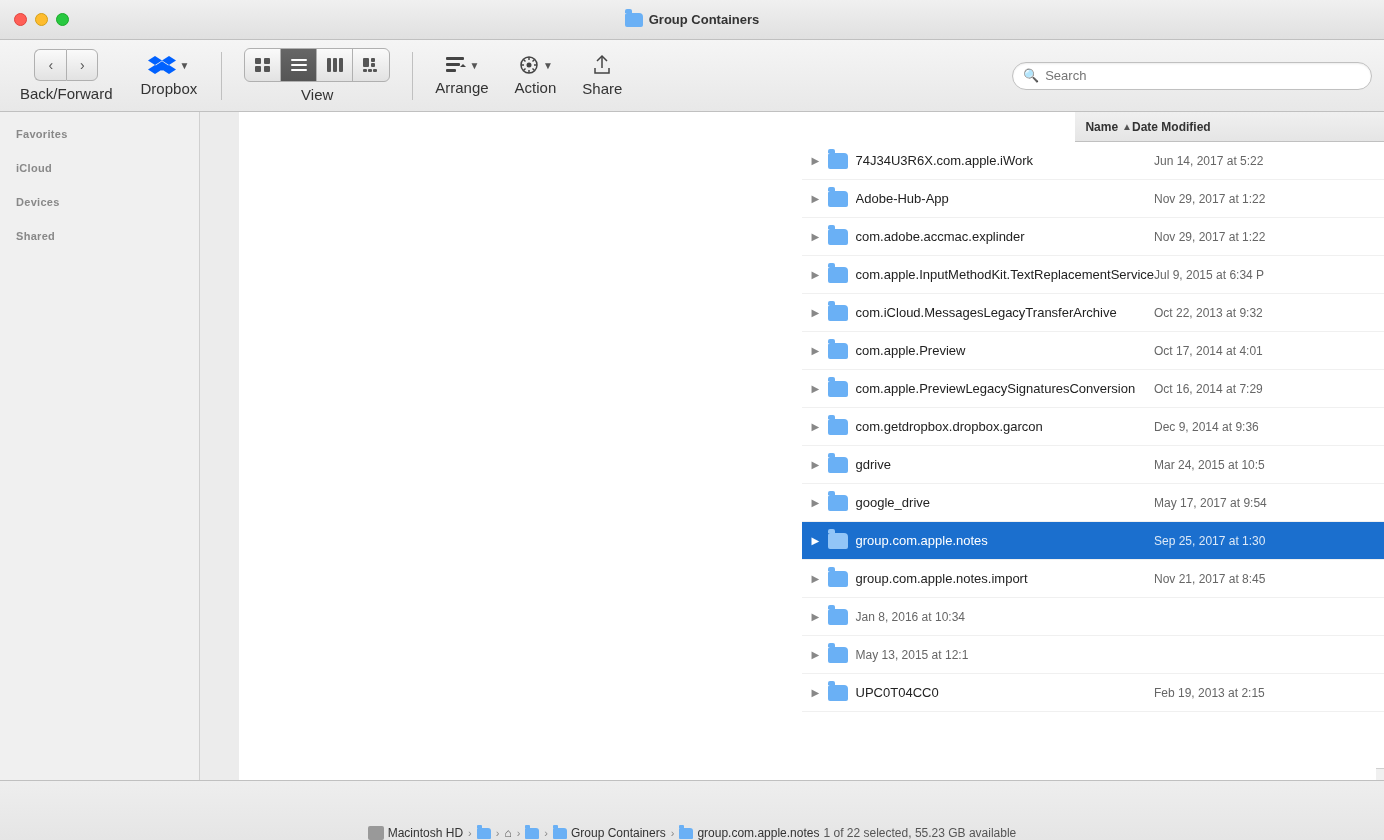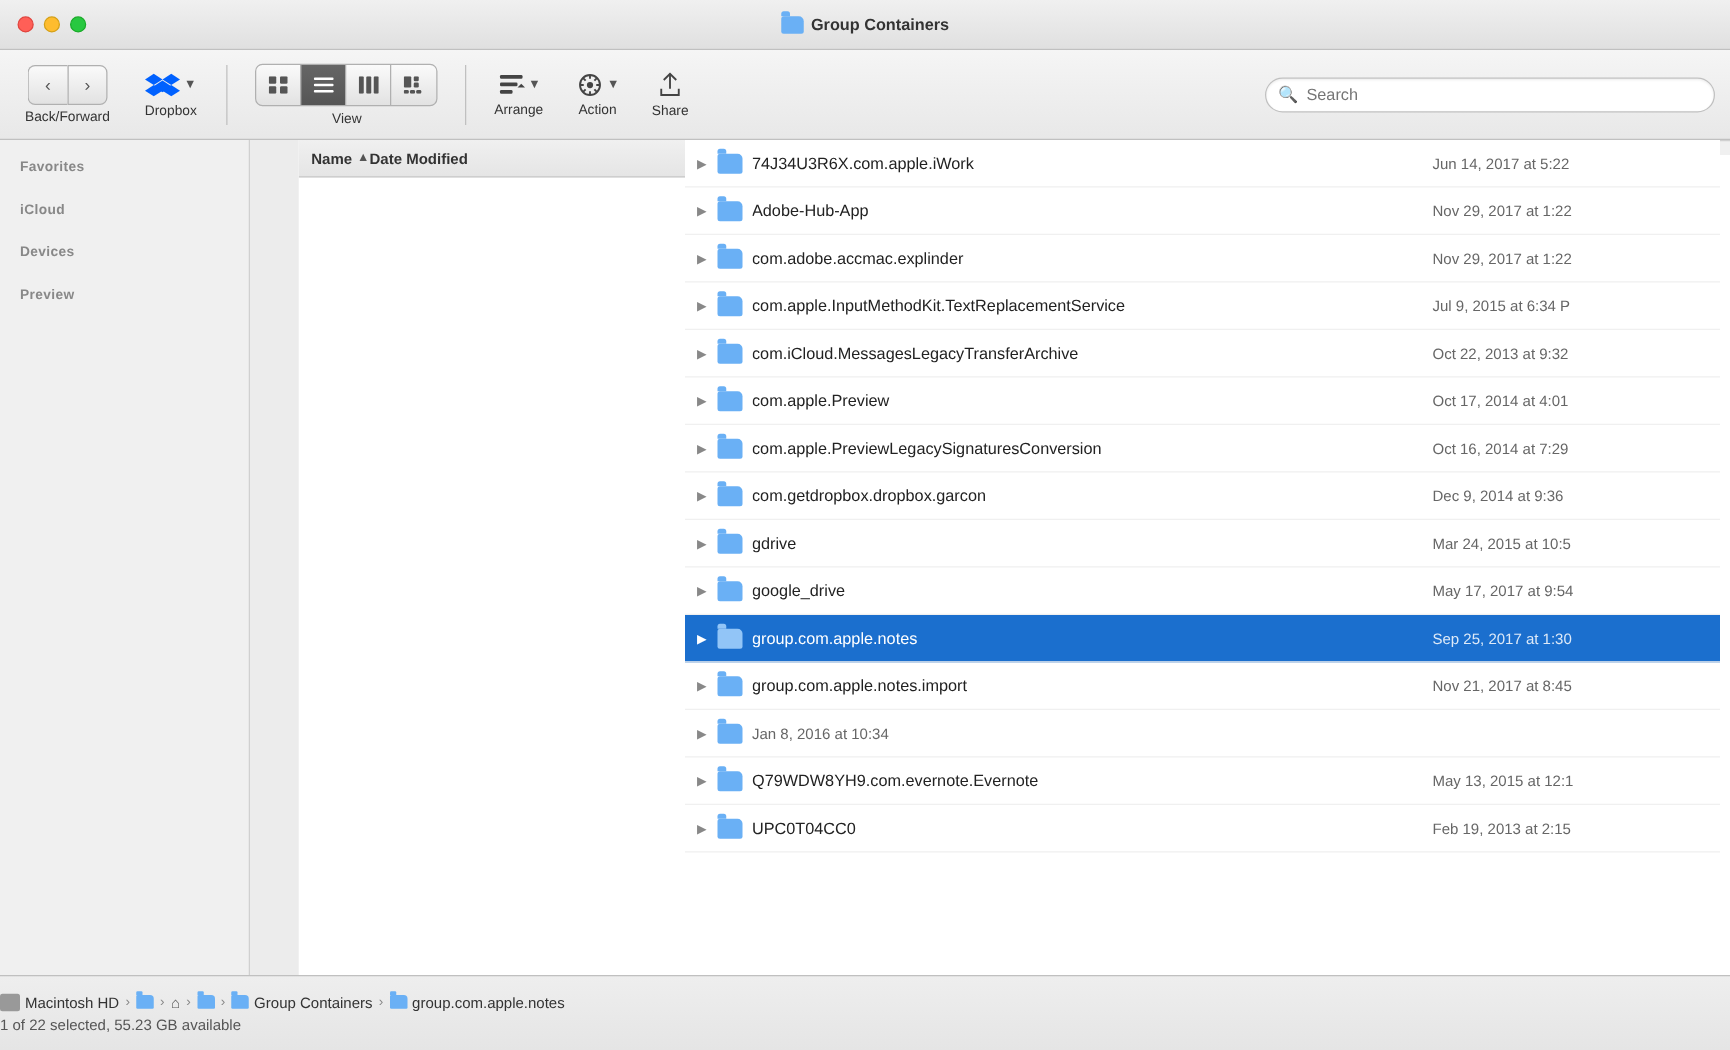--- a/index.html
+++ b/index.html
@@ -80,21 +80,21 @@
     .toolbar-btn {
       display: flex;
       flex-direction: column;
       align-items: center;
       gap: 4px;
       cursor: pointer;
       padding: 4px 8px;
       border-radius: 6px;
     }
     .toolbar-btn-label {
-      font-size: 11px;
+      font-size: 15px;
       color: #333;
     }
     .nav-btns {
       display: flex;
       align-items: center;
       gap: 0;
     }
     .nav-btn {
       width: 32px;
       height: 32px;
@@ -214,23 +214,24 @@
       padding: 0 16px 6px;
       text-transform: none;
       letter-spacing: 0.3px;
     }
     .sidebar-spacer { height: 16px; }
 
     
     .file-list {
       flex: 1;
       display: flex;
-      flex-direction: row;
+      flex-direction: column;
       background: white;
       overflow: hidden;
+      align-items: flex-end;
     }
     .file-list-header {
       display: flex;
       align-items: center;
       height: 30px;
       background: linear-gradient(to bottom, #f0f0f0, #e5e5e5);
       border-bottom: 1px solid #c0c0c0;
       padding: 0 0 0 10px;
       flex-shrink: 0;
     }
@@ -338,22 +339,22 @@
       background: #aaa;
       border-radius: 3px;
     }
 
     
     .statusbar {
       height: 60px;
       background: linear-gradient(to bottom, #eeeeee, #e5e5e5);
       border-top: 1px solid #c0c0c0;
       display: flex;
-      flex-direction: column;
-      align-items: flex-start;
+      flex-direction: row;
+      align-items: flex-end;
       justify-content: center;
       gap: 4px;
       flex-shrink: 0;
     }
     .breadcrumb {
       display: flex;
       align-items: center;
       gap: 5px;
       font-size: 12px;
       color: #333;
@@ -530,21 +531,21 @@
 
 <div class="main">
 
   <div class="sidebar">
     <div class="sidebar-section-label">Favorites</div>
     <div class="sidebar-spacer"></div>
     <div class="sidebar-section-label">iCloud</div>
     <div class="sidebar-spacer"></div>
     <div class="sidebar-section-label">Devices</div>
     <div class="sidebar-spacer"></div>
-    <div class="sidebar-section-label">Preview</div>
+    <div class="sidebar-section-label">Shared</div>
   </div>
 
   <div class="file-list">
 
     <div class="file-list-header">
       <div class="col-name">
         <span>Name</span>
         <span style="font-size:10px;color:#555;">▲</span>
       </div>
       <div class="col-date">Date Modified</div>
@@ -624,21 +625,20 @@
           <span class="file-date">Nov 21, 2017 at 8:45</span>
         </div>
         <div class="file-row">
           <span class="file-row-expander">▶</span>
           <div class="file-icon"></div>
           <span class="file-date">Jan 8, 2016 at 10:34</span>
         </div>
         <div class="file-row">
           <span class="file-row-expander">▶</span>
           <div class="file-icon"></div>
-          <span class="file-name">Q79WDW8YH9.com.evernote.Evernote</span>
           <span class="file-date">May 13, 2015 at 12:1</span>
         </div>
         <div class="file-row">
           <span class="file-row-expander">▶</span>
           <div class="file-icon"></div>
           <span class="file-name">UPC0T04CC0</span>
           <span class="file-date">Feb 19, 2013 at 2:15</span>
         </div>
       </div>
 

